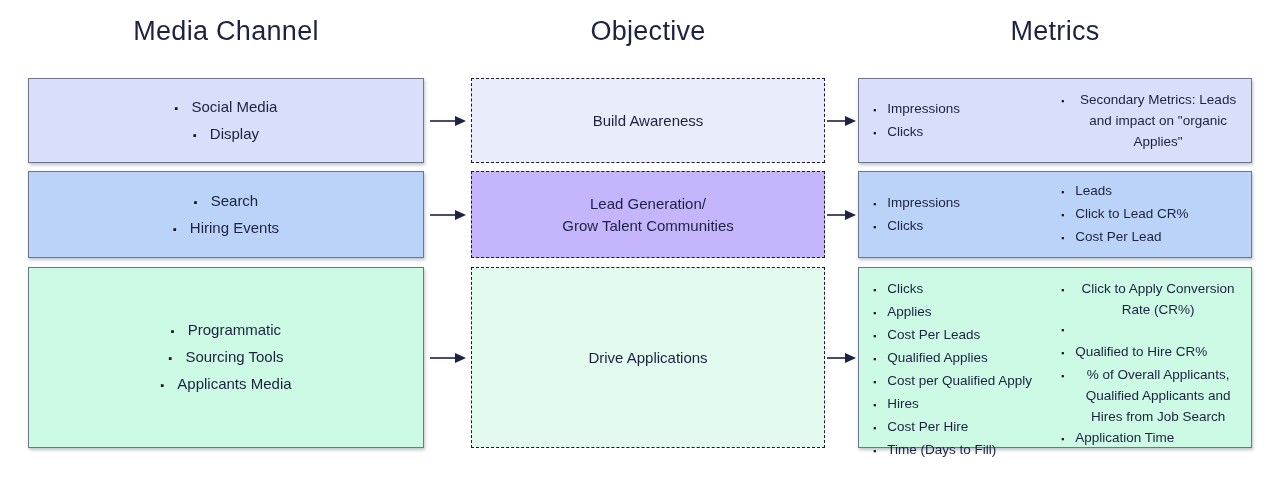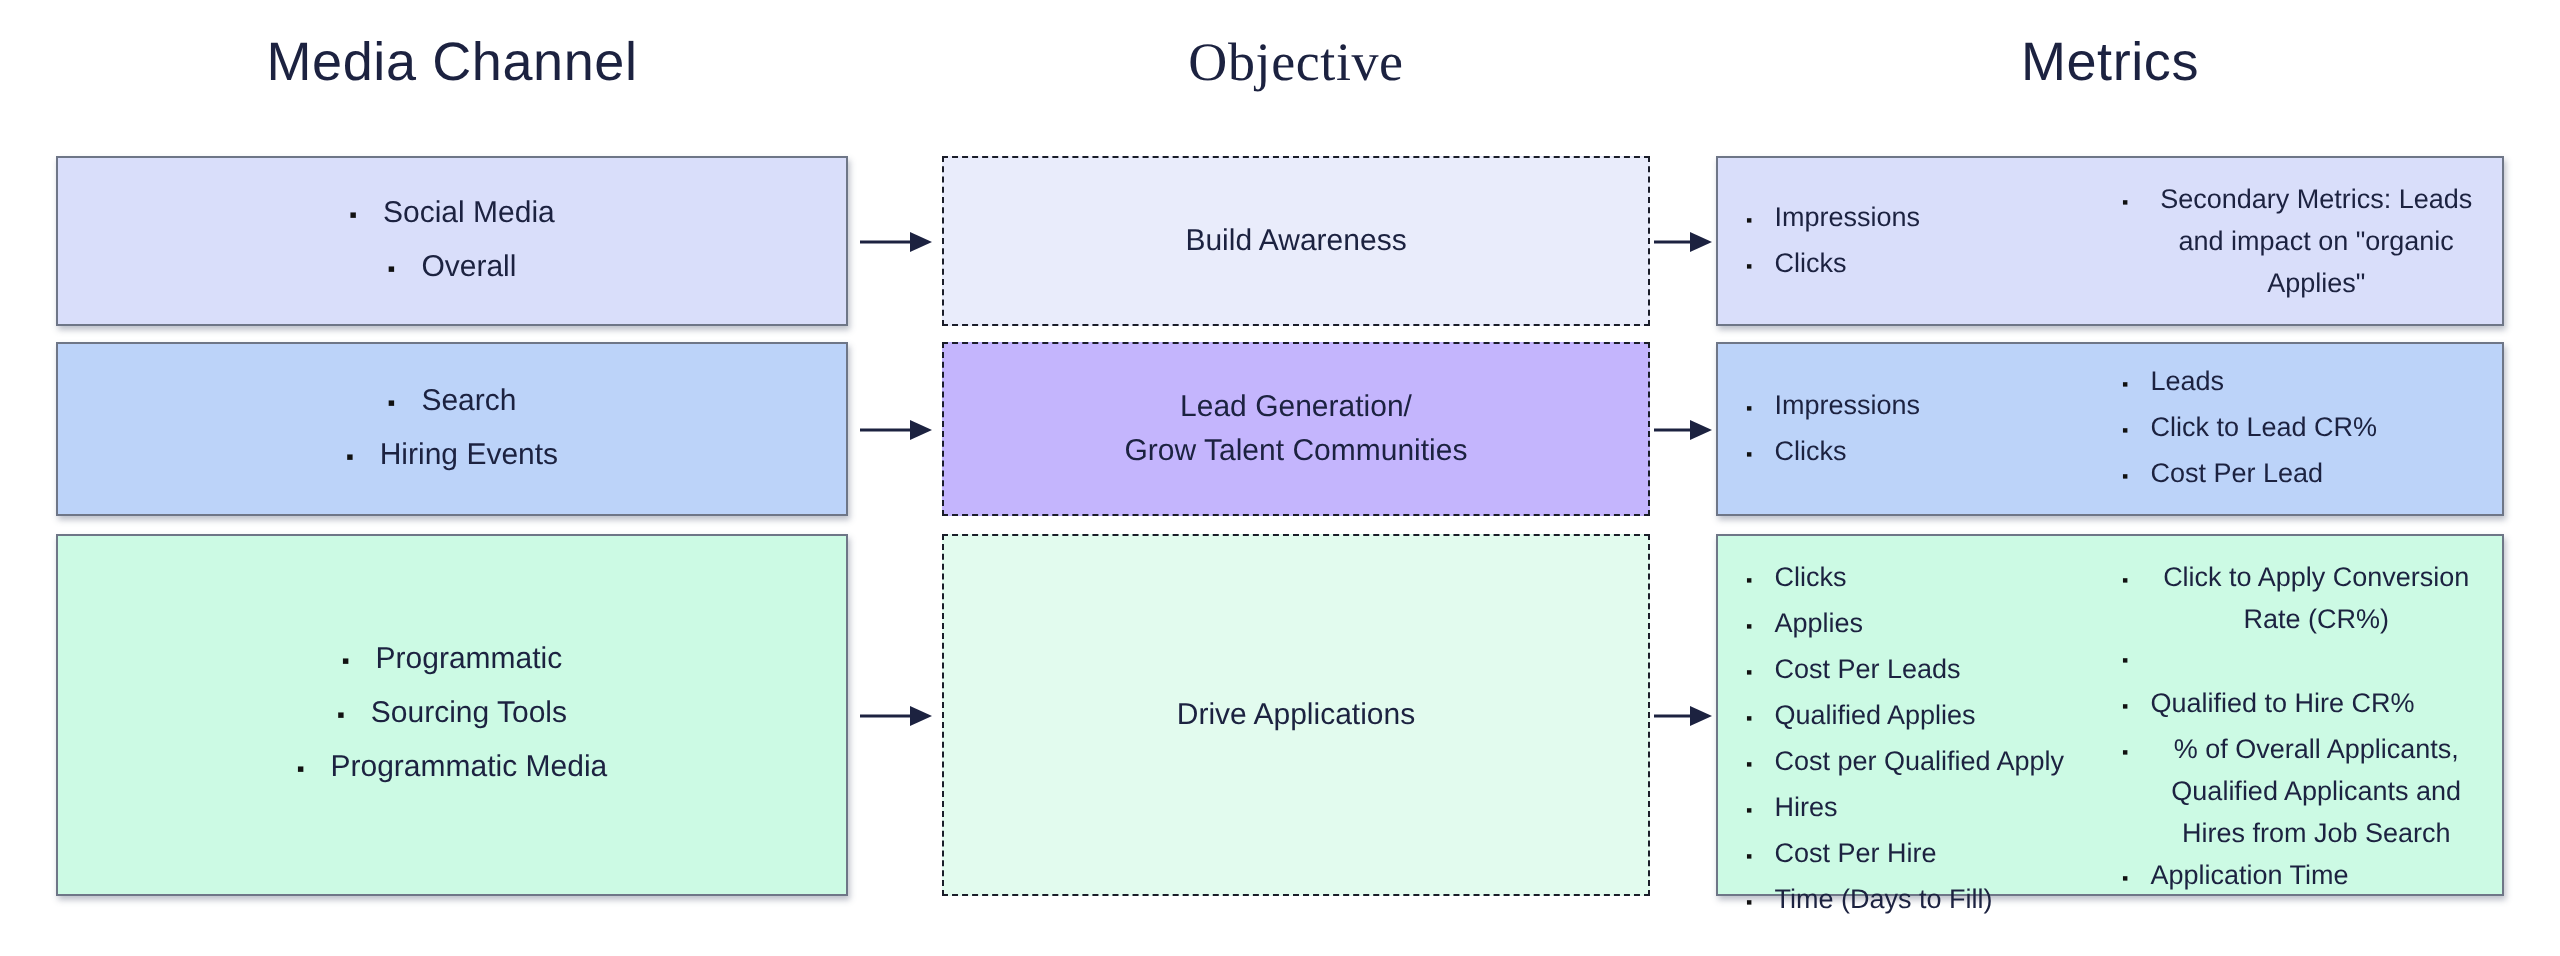--- a/index.html
+++ b/index.html
@@ -4,21 +4,21 @@
 <style>
   * { margin:0; padding:0; box-sizing:border-box; }
   html,body { width:1280px; height:478px; background:#ffffff; overflow:hidden;
     font-family:"Liberation Sans", sans-serif; color:#1c2240; }
   .canvas { position:relative; width:1032px; height:478px; background:#ffffff; }
 
   
   .col-header { position:absolute; top:16px; font-size:27px; font-weight:400;
     text-align:center; color:#1c2240; letter-spacing:.3px; }
   .col-header.media    { left:28px;  width:396px; }
-  .col-header.objective{ left:471px; width:354px;font-family:Liberation Serif, serif; }
+  .col-header.objective{ left:471px; width:354px; }
   .col-header.metrics  { left:858px; width:394px; }
 
   
   .flow-row { position:absolute; left:28px; display:flex; align-items:stretch; }
   .flow-row.r1 { top:78px;  height:85px;  }
   .flow-row.r2 { top:171px; height:87px;  }
   .flow-row.r3 { top:267px; height:181px; }
 
   .cell-media    { width:396px; }
   .cell-gap1     { width:47px; display:flex; align-items:center; justify-content:center; }
@@ -75,21 +75,21 @@
   <div class="flow-row r1">
     <div class="cell-media">
       <div class="box solid media-box">
         <ul class="centered-list">
             <li>
               <span class="bullet">▪</span>
               <span class="li-text">Social Media</span>
             </li>
             <li>
               <span class="bullet">▪</span>
-              <span class="li-text">Overall</span>
+              <span class="li-text">Display</span>
             </li>
           </ul>
       </div>
     </div>
     <div class="cell-gap1">
       <svg class="arrow-svg" width="38" height="12" viewBox="0 0 38 12">
           <line x1="1" y1="6" x2="26" y2="6" stroke="currentColor" stroke-width="1.6"></line>
           <polygon points="26,1 37,6 26,11" fill="currentColor"></polygon>
         </svg>
     </div>
@@ -196,21 +196,21 @@
             <li>
               <span class="bullet">▪</span>
               <span class="li-text">Programmatic</span>
             </li>
             <li>
               <span class="bullet">▪</span>
               <span class="li-text">Sourcing Tools</span>
             </li>
             <li>
               <span class="bullet">▪</span>
-              <span class="li-text">Programmatic Media</span>
+              <span class="li-text">Applicants Media</span>
             </li>
           </ul>
       </div>
     </div>
     <div class="cell-gap1">
       <svg class="arrow-svg" width="38" height="12" viewBox="0 0 38 12">
           <line x1="1" y1="6" x2="26" y2="6" stroke="currentColor" stroke-width="1.6"></line>
           <polygon points="26,1 37,6 26,11" fill="currentColor"></polygon>
         </svg>
     </div>

